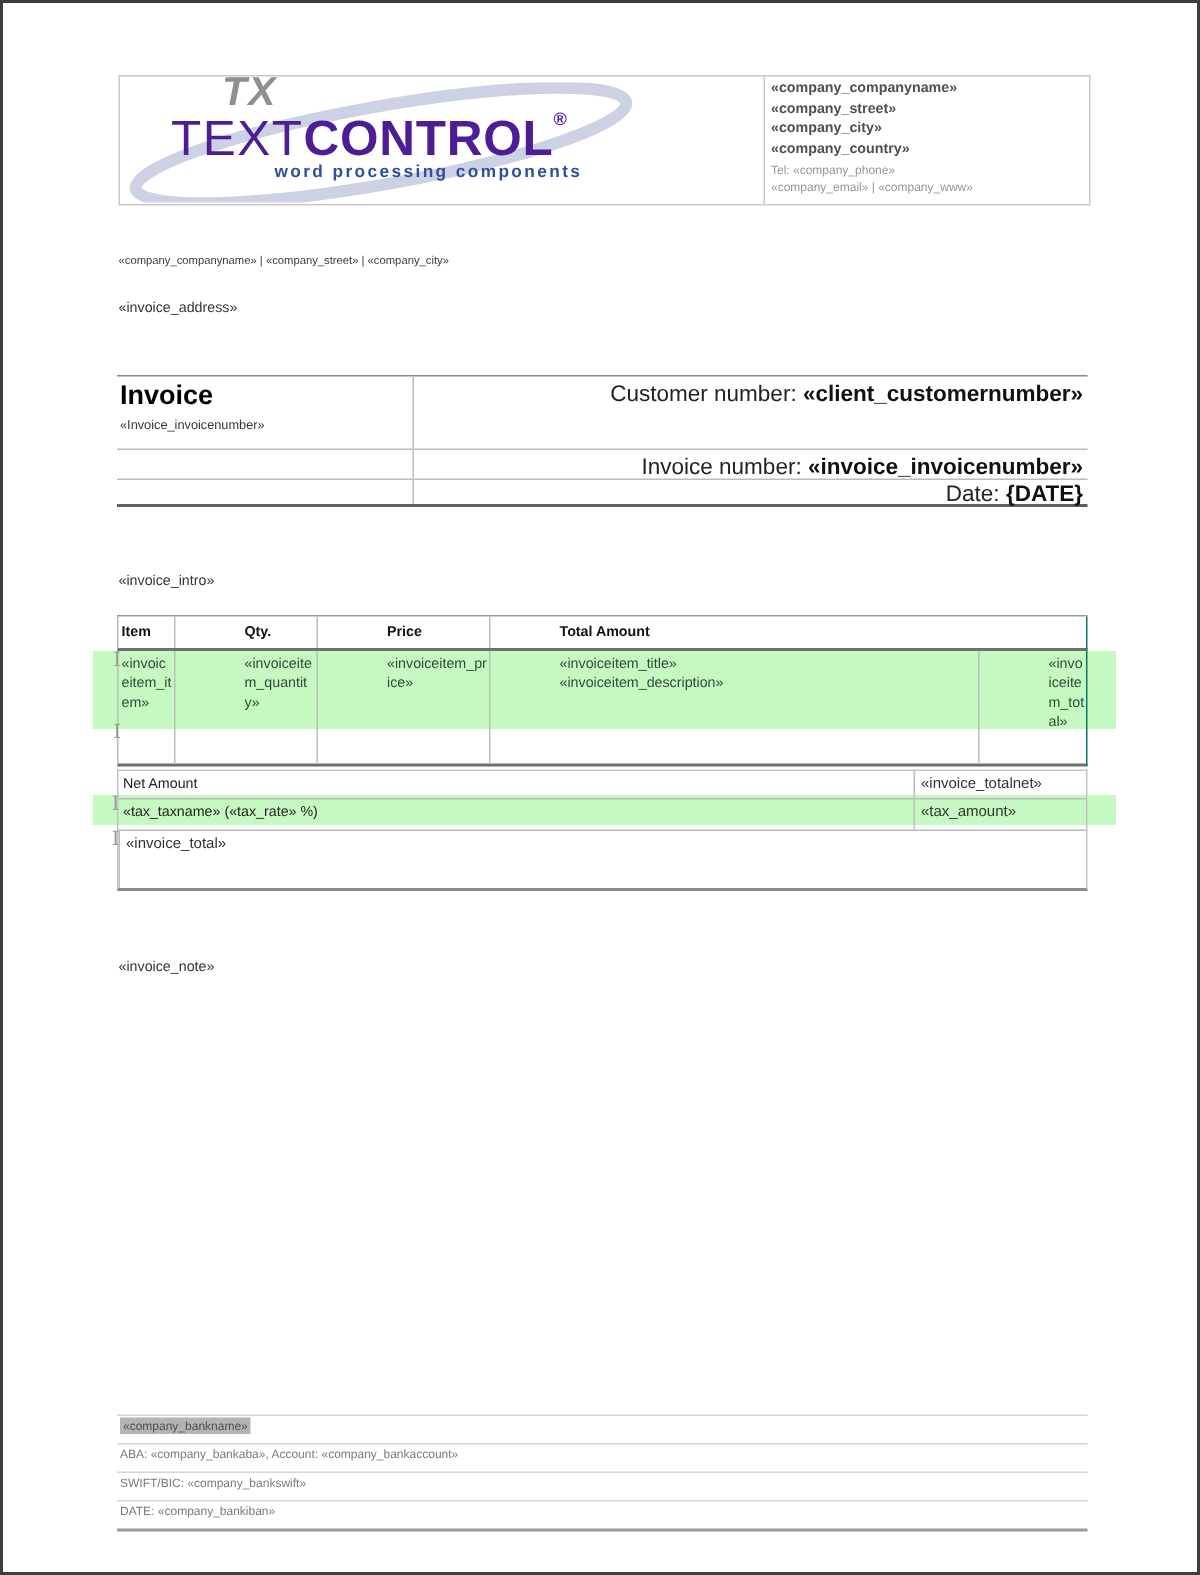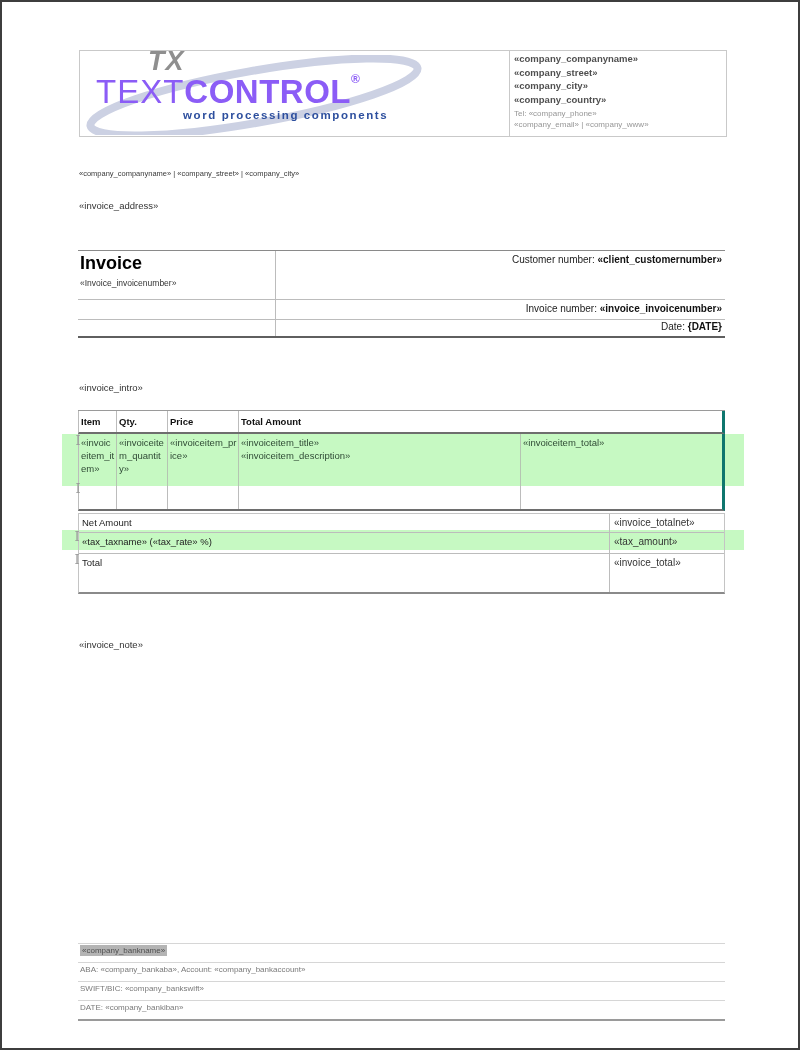--- a/index.html
+++ b/index.html
@@ -10,52 +10,52 @@
   }
   .abs { position:absolute; }
 
   
   .header-box { left:77px; top:48px; width:646px; height:85px; border:1px solid #c9c9c9; }
   .header-divider { left:507px; top:48px; width:1px; height:86px; background:#c9c9c9; }
 
   
   .logo-swoosh { left:80px; top:53px; width:350px; height:80px; }
   .logo-tx { left:146px; top:44px; font-style:italic; font-weight:bold; font-size:27px; color:#8f8f8f; letter-spacing:1px; }
-  .logo-main { left:94px; top:70px; font-size:33px; color:#8b5cf6; white-space:nowrap; }
+  .logo-main { left:112px; top:70px; font-size:33px; color:#4c1d95; white-space:nowrap; }
   .logo-text { font-weight:normal; letter-spacing:1px; }
   .logo-control { font-weight:bold; letter-spacing:0.5px; }
   .logo-reg { font-size:12px; vertical-align:20px; font-weight:bold; }
   .logo-tagline { left:181px; top:107px; font-size:11.5px; font-weight:bold; color:#2d4f9e; letter-spacing:1.6px; white-space:nowrap; }
 
   
   .company-block { left:512px; top:50px; width:205px; font-size:9.5px; font-weight:bold; color:#4f4f4f; line-height:13.5px; }
   .company-contact { left:512px; top:106px; width:205px; font-size:8px; color:#969696; line-height:11px; }
 
   
   .sender-line { left:77px; top:167px; font-size:7.5px; color:#3a3a3a; }
   .invoice-address { left:77px; top:198px; font-size:9.5px; color:#333; }
 
   
   .inv-table { left:76px; top:248px; width:647px; border-top:1px solid #8a8a8a; border-bottom:2px solid #5f5f5f; }
   .inv-row { display:flex; border-bottom:1px solid #bcbcbc;gap:44px; }
   .inv-row:last-child { border-bottom:none; }
   .inv-left { width:198px; border-right:1px solid #bcbcbc; box-sizing:border-box; padding:2px 2px 0 2px; }
-  .inv-right { flex:1; text-align:right; padding:3px 3px 0 0; font-size:10px; color:#222; }
+  .inv-right { flex:1; text-align:right; padding:3px 3px 0 0; font-size:15px; color:#222; }
   .inv-title { font-size:18px; font-weight:bold; color:#000; line-height:20px; }
   .inv-number-field { font-size:8.5px; color:#333; margin-top:5px; }
   .bold-val { font-weight:bold; color:#111; }
 
   
   .green-band { left:60px; width:682px; background:#c6f9c2; }
   .band-items { top:432px; height:52px; }
   .band-tax { top:528px; height:20px; }
 
   
   .items-table { left:76px; top:408px; width:647px; border-top:1px solid #9a9a9a; }
-  .it-row { display:flex; box-sizing:border-box; border-left:1px solid #bcbcbc; border-right:3px solid #0f766e; }
+  .it-row { display:flex; box-sizing:border-box; border-left:1px solid #bcbcbc; border-right:1px solid #0f766e;gap:44px; }
   .it-head { height:23px; border-bottom:2px solid #6e6e6e; }
   .it-data { height:52px; }
   .it-empty { height:25px; border-bottom:2px solid #6e6e6e; }
   .it-cell { box-sizing:border-box; border-right:1px solid #b5c4b2; padding:2px 1px 0 2px; overflow:hidden; }
   .it-row .it-cell:last-child { border-right:none; }
   .it-head .it-cell { font-size:9.5px; font-weight:bold; color:#111; border-right:1px solid #bcbcbc; padding-top:5px; }
   .it-empty .it-cell { border-right:1px solid #bcbcbc; }
   .c1 { width:38px; } .c2 { width:51px; } .c3 { width:71px; } .c4 { width:282px; } .c5 { flex:1; }
   .field { font-size:9.5px; color:#2f4a35; line-height:13px; word-break:break-all; }
 
@@ -168,21 +168,20 @@
   <div class="abs totals-table">
     <div class="tot-row r-net">
       <div class="tot-left">Net Amount</div>
       <div class="tot-right">«invoice_totalnet»</div>
     </div>
     <div class="tot-row r-tax" style="background:transparent;">
       <div class="tot-left">«tax_taxname» («tax_rate» %)</div>
       <div class="tot-right">«tax_amount»</div>
     </div>
     <div class="tot-row r-total">
-      <div class="tot-left">Total</div>
       <div class="tot-right">«invoice_total»</div>
     </div>
   </div>
 
   <div class="ibeam" style="left:72px; top:432px;">I</div>
   <div class="ibeam" style="left:72px; top:480px;">I</div>
   <div class="ibeam" style="left:71px; top:528px;">I</div>
   <div class="ibeam" style="left:71px; top:551px;">I</div>
 
   <div class="abs invoice-note">«invoice_note»</div>

